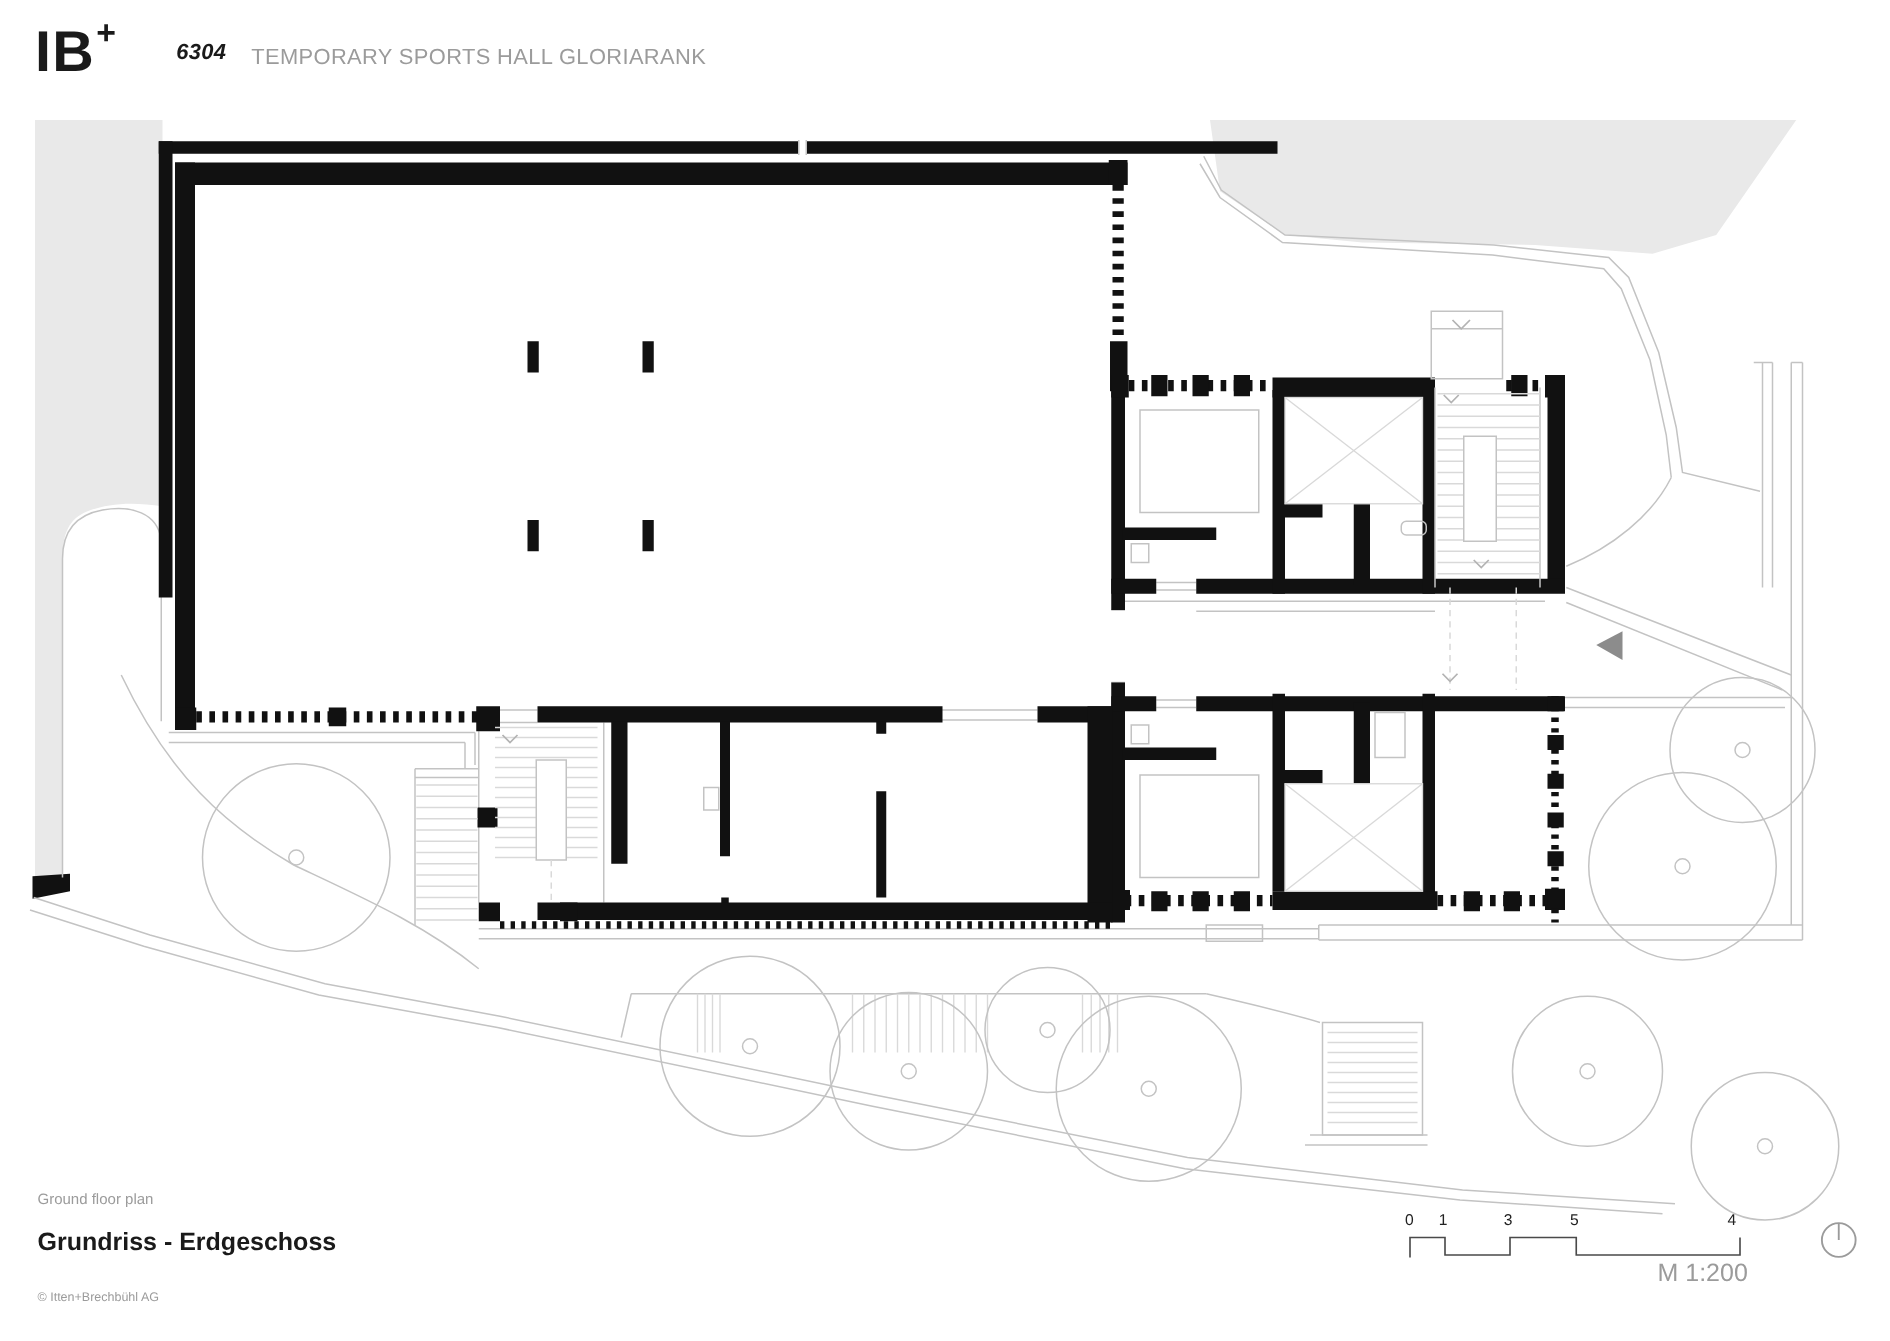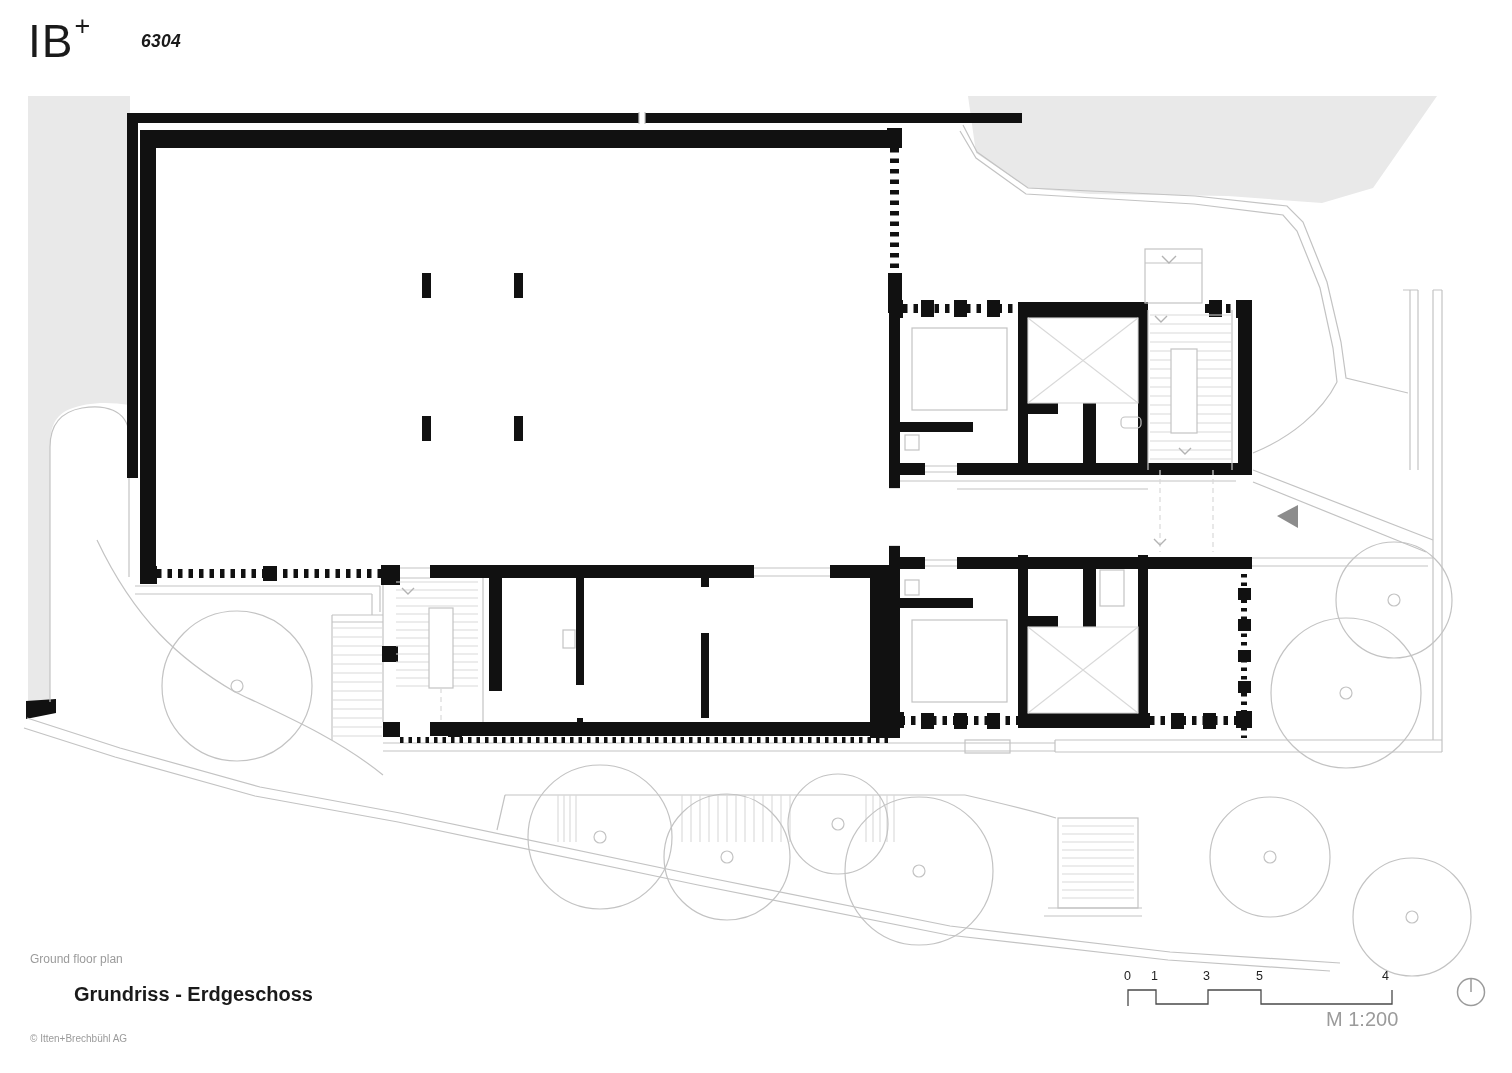--- a/index.html
+++ b/index.html
@@ -4,29 +4,29 @@
 <style>
   :root{
     --wall:#111111; --site_fill:#e9e9e9; --thin_line:#c3c3c3; --faint_line:#d9d9d9;
     --muted_text:#9b9b9b; --text:#1a1a1a; --arrow:#8c8c8c; --scale_line:#4a4a4a;
   }
   html,body{margin:0;padding:0;background:#fff;}
   body{width:1512px;height:1073px;position:relative;overflow:hidden;
        font-family:"Liberation Sans", sans-serif;color:var(--text);}
   .abs{position:absolute;}
   
-  .logo{left:28px;top:18px;font-weight:normal;line-height:1;}
+  .logo{left:28px;top:18px;font-weight:bold;line-height:1;}
   .logo .ib{font-size:46px;letter-spacing:1px;}
   .logo .plus{font-size:27px;position:relative;top:-22px;left:1px;}
   .titleblock{left:141px;top:31px;display:grid;grid-template-columns:58px auto;column-gap:2px;}
   .t-num{font-weight:bold;font-size:17.5px;letter-spacing:.3px;font-style:italic;}
   .t-de{font-weight:bold;font-size:17.5px;letter-spacing:.3px;}
   .t-en{grid-column:2;font-size:17.5px;letter-spacing:.3px;color:var(--muted_text);margin-top:4px;}
   
-  .f-de{left:30px;top:983px;font-weight:bold;font-size:20px;margin-left:44px;}
+  .f-de{left:30px;top:983px;font-weight:bold;font-size:20px;}
   .f-en{left:30px;top:952px;font-size:12px;color:var(--muted_text);}
   .f-cr{left:30px;top:1033px;font-size:10px;color:var(--muted_text);}
   
   .s-lab{font-size:12.5px;color:#222;top:969px;}
   .s-ratio{left:1326px;top:1008px;font-size:20px;color:var(--muted_text);}
   
   svg{position:absolute;left:0;top:0;}
   .w{fill:var(--wall);stroke:none;}
   .white{fill:#fff;stroke:none;}
   .gfill{fill:var(--site_fill);stroke:none;}
@@ -278,20 +278,21 @@
     <path class="north" d="M1471,992 L1471,978.5"></path>
   </g>
 </svg>
 
 <div class="abs logo">
   <span class="ib">IB</span><span class="plus">+</span>
 </div>
 
 <div class="abs titleblock">
   <div class="t-num">6304</div>
+  <div class="t-en">TEMPORARY SPORTS HALL GLORIARANK</div>
 </div>
 
 <div class="abs f-de">Grundriss - Erdgeschoss</div>
 <div class="abs f-en">Ground floor plan</div>
 <div class="abs f-cr">© Itten+Brechbühl AG</div>
 
 <div class="abs s-lab" style="left:1124px;">0</div>
 <div class="abs s-lab" style="left:1151px;">1</div>
 <div class="abs s-lab" style="left:1203px;">3</div>
 <div class="abs s-lab" style="left:1256px;">5</div>

